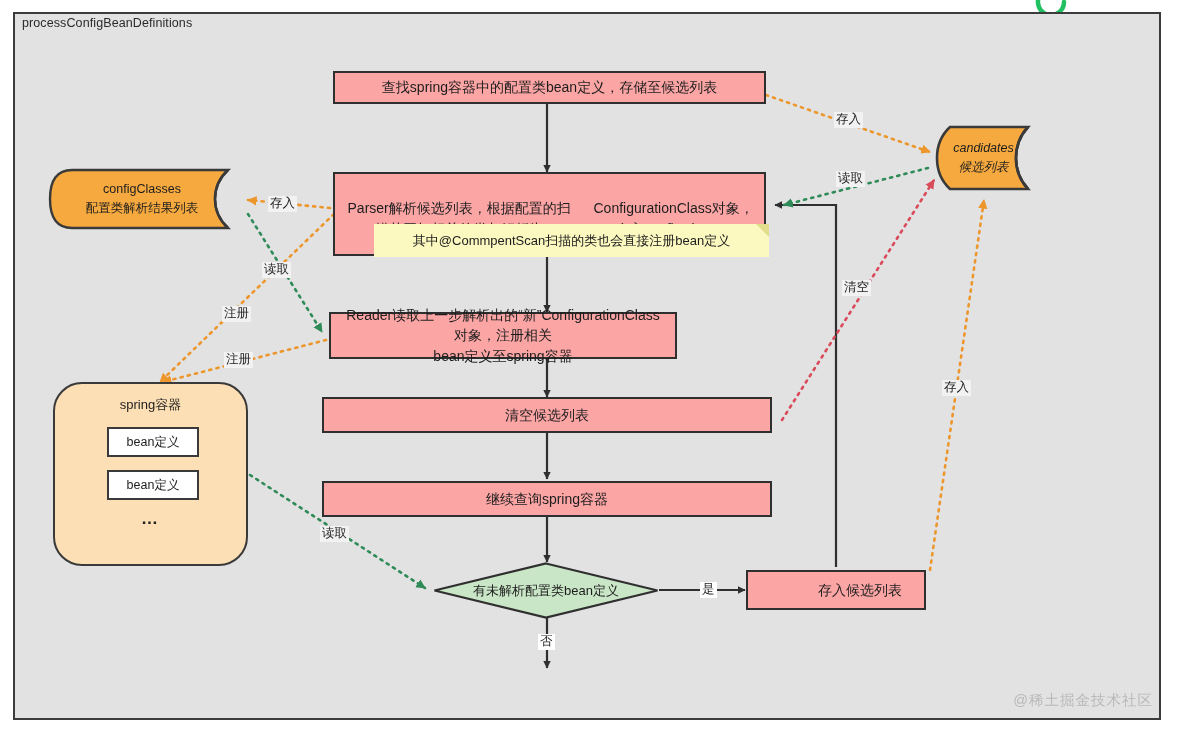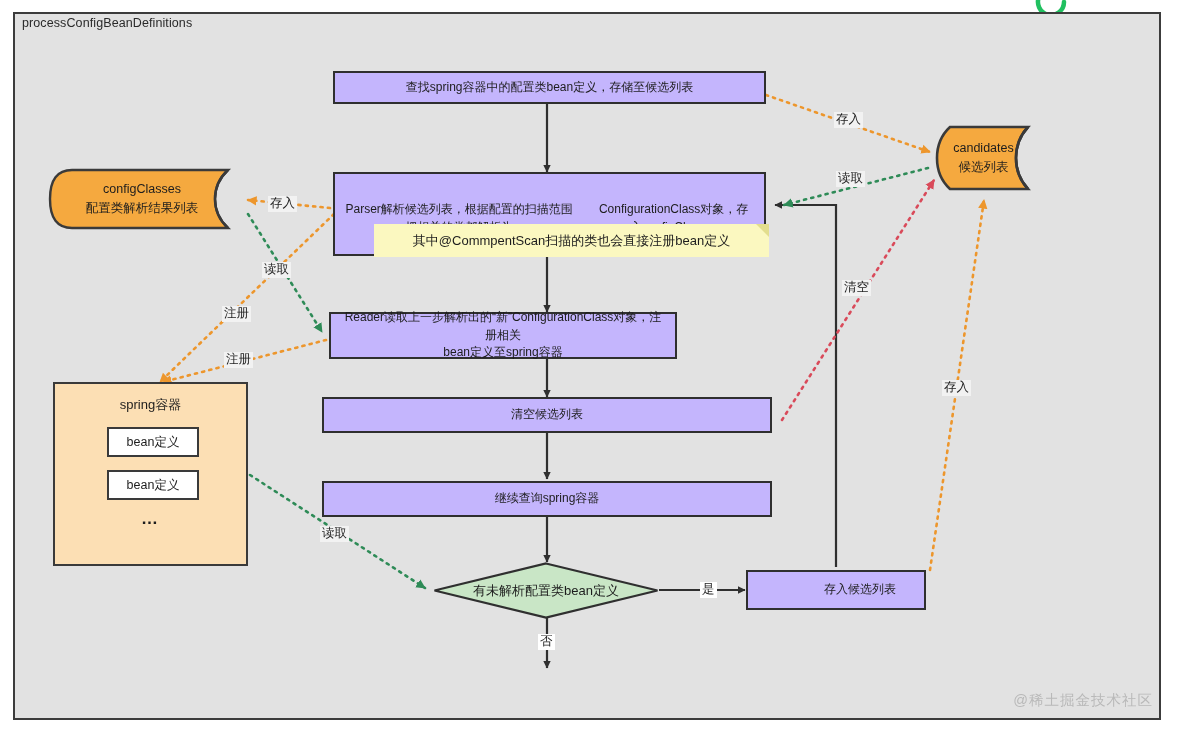--- a/index.html
+++ b/index.html
@@ -5,21 +5,21 @@
   html,body{margin:0;padding:0;background:#fff;}
   body{font-family:"Liberation Sans","DejaVu Sans",sans-serif;}
   #stage{position:relative;width:1177px;height:734px;background:#ffffff;overflow:hidden;}
   #frame{position:absolute;left:13px;top:12px;width:1148px;height:708px;
          background:#e2e2e2;border:2px solid #3c3c3c;box-sizing:border-box;}
   #frame-title{position:absolute;left:22px;top:16px;font-size:12.5px;color:#2a2a2a;
                letter-spacing:.1px;white-space:nowrap;}
   svg#edges{position:absolute;left:0;top:0;width:1177px;height:734px;pointer-events:none;}
   .node{position:absolute;box-sizing:border-box;display:flex;align-items:center;
         justify-content:center;text-align:center;color:#1d1d1d;}
-  .proc{background:#c4b5fd;border:2px solid #2f2f2f;font-size:12px;line-height:1.45;}
+  .proc{background:#fca5a5;border:2px solid #2f2f2f;font-size:14px;line-height:1.45;}
   .proc span{display:block;padding:0 10px;}
   .term{background:#c9e6c6;border:2px solid #2f2f2f;border-radius:13px;font-size:13px;}
   .diamond-wrap{position:absolute;}
   .diamond-label{position:absolute;inset:0;display:flex;align-items:center;
                  justify-content:center;font-size:13px;color:#1d1d1d;}
   .datashape{position:absolute;}
   .data-text{position:absolute;inset:0;display:flex;flex-direction:column;
              align-items:center;justify-content:center;font-size:12.5px;line-height:1.5;
              color:#1d1d1d;}
   .container-box{position:absolute;background:#fcdfb4;border:2px solid #3a3a3a;
@@ -151,27 +151,27 @@
       <span>configClasses</span>
       <span>配置类解析结果列表</span>
     </div>
   </div>
 
   <div class="datashape" style="left:934px;top:124px;width:108px;height:68px;">
     <svg width="108" height="68" viewBox="0 0 108 68">
       <path d="M16,3 H94 q-12,13 -12,31 0,18 12,31 H16 Q3,53 3,34 3,15 16,3 Z" fill="#f5a93f" stroke="#3a3a3a" stroke-width="2.6"></path>
       <path d="M94,3 q-12,13 -12,31 0,18 12,31" fill="none" stroke="#3a3a3a" stroke-width="2.6"></path>
     </svg>
-    <div class="data-text" style="padding-right:9px;">
+    <div class="data-text" style="padding-right:9px;font-style:italic;">
       <span>candidates</span>
       <span>候选列表</span>
     </div>
   </div>
 
-  <div class="container-box" style="left:53px;top:382px;width:195px;height:184px;">
+  <div class="container-box" style="left:53px;top:382px;width:195px;height:184px;border-radius:29px;">
     <div class="container-title">spring容器</div>
     <div class="bean" style="left:52px;top:43px;width:92px;height:30px;">
       <span>bean定义</span>
     </div>
     <div class="bean" style="left:52px;top:86px;width:92px;height:30px;">
       <span>bean定义</span>
     </div>
     <div class="dots" style="top:125px;">…</div>
   </div>
 

